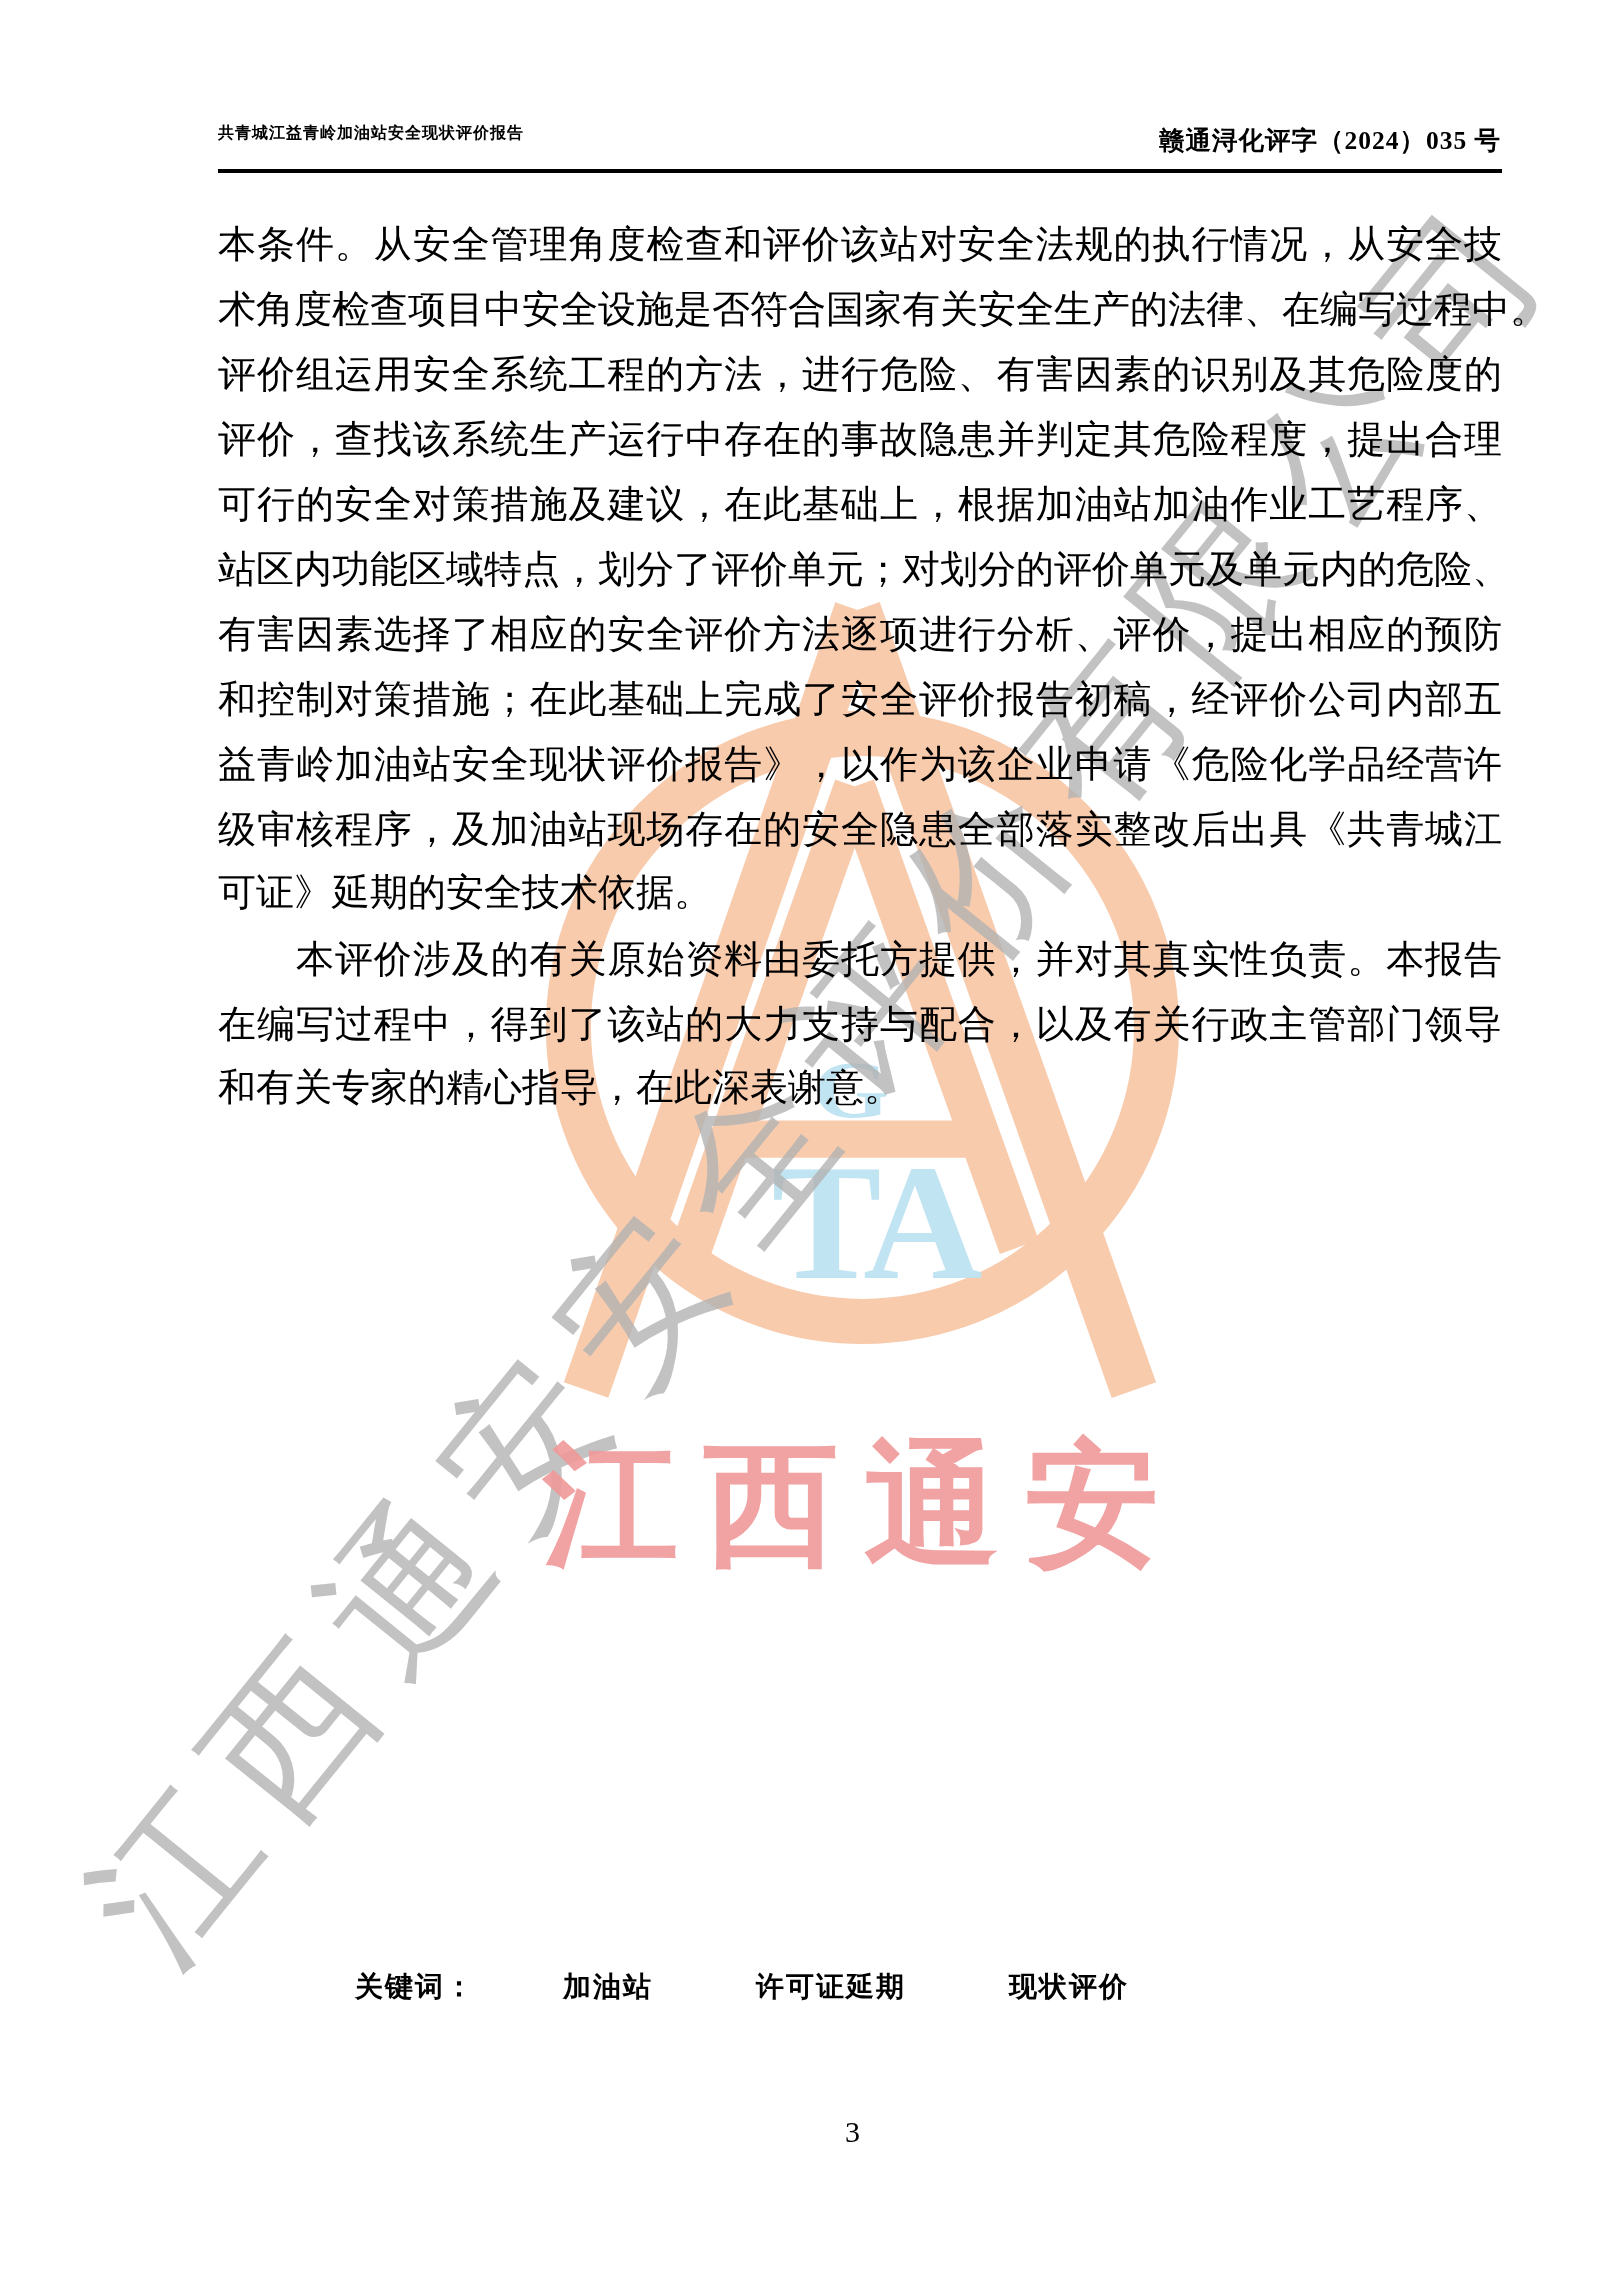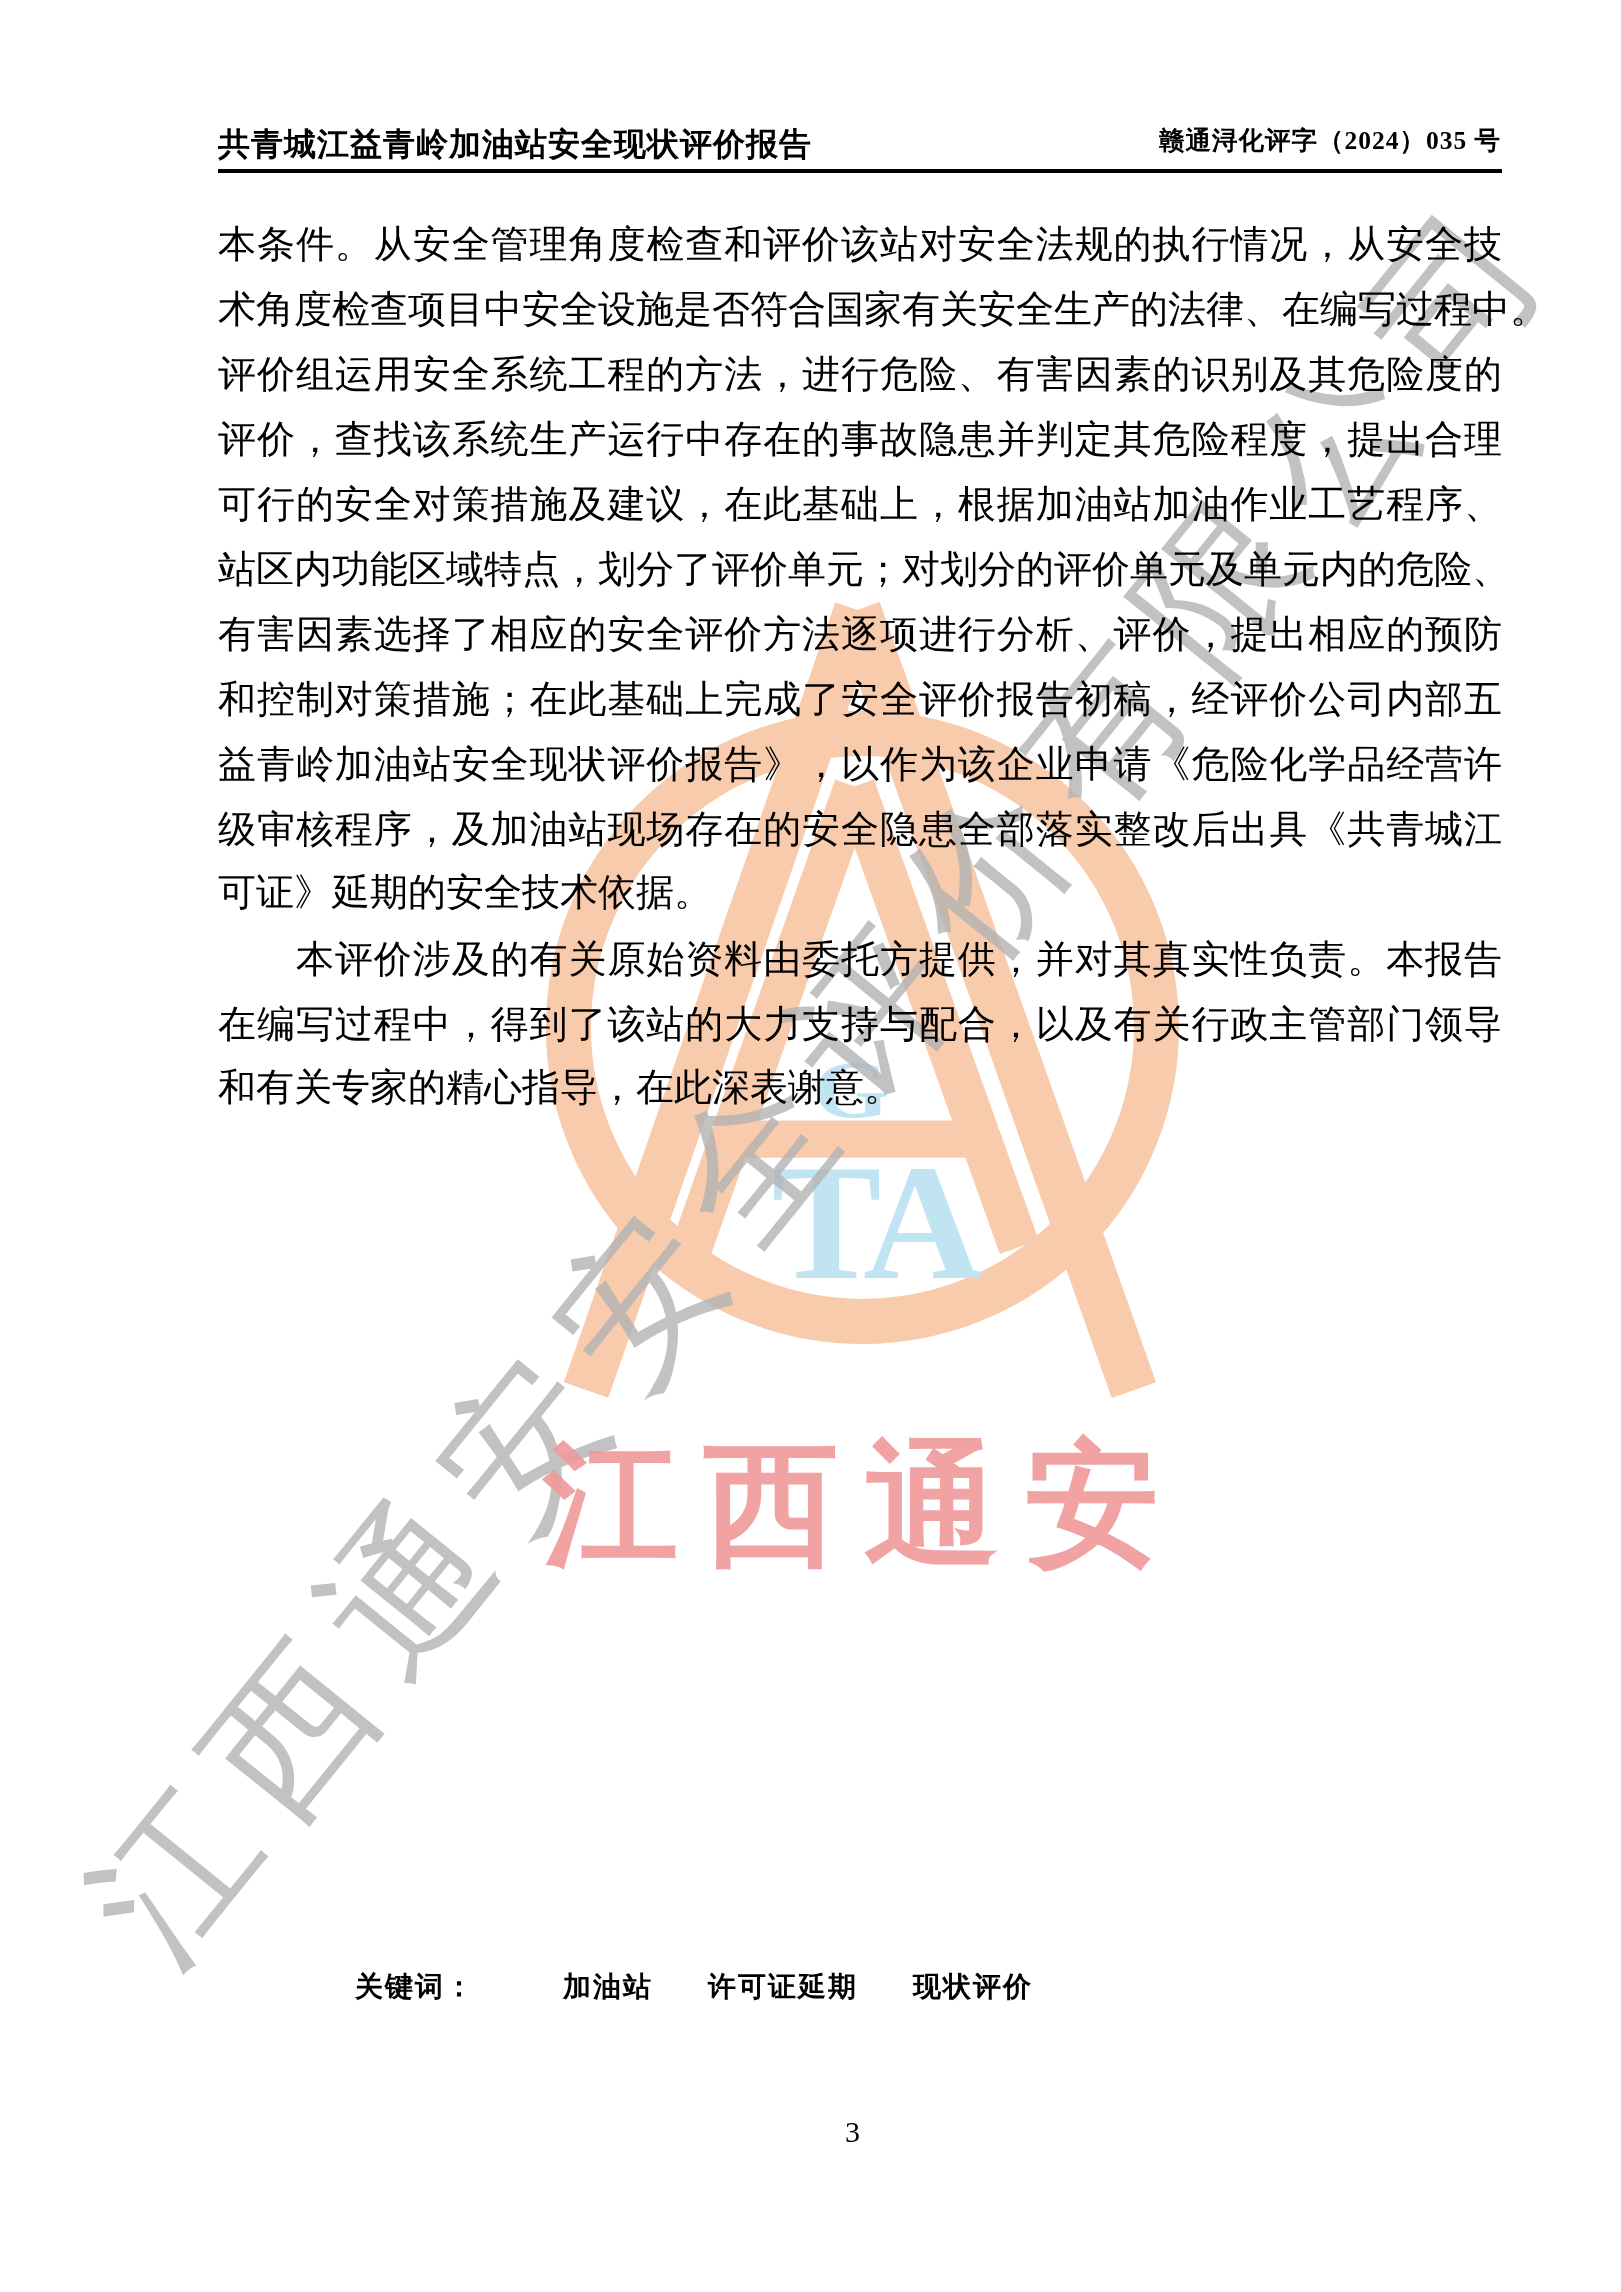--- a/index.html
+++ b/index.html
@@ -40,21 +40,21 @@
     transform:translate(-50%,-50%);
     white-space:nowrap;
     font-family:"Liberation Sans","DejaVu Sans",sans-serif;
     font-weight:bold;font-size:135px;letter-spacing:25.5px;
     color:#F09898;opacity:.9;
   }
   
   .content{position:absolute;inset:0;z-index:2;}
   .hdr-left{
     position:absolute;left:218px;top:123px;
-    font-size:32px;font-weight:bold;letter-spacing:1px;
+    font-size:16px;font-weight:bold;letter-spacing:1px;
   }
   .hdr-right{
     position:absolute;right:120px;top:123px;
     font-size:25.5px;font-weight:bold;letter-spacing:1px;
   }
   .hdr-rule{
     position:absolute;left:218px;top:169px;width:1284px;height:3.9px;
     background:#000;
   }
   .body-block{
@@ -67,21 +67,21 @@
   }
   .bl.last{text-align-last:left;font-family:Liberation Mono, monospace;}
   .bl.indent{padding-left:78px;}
   .kw-row{
     position:absolute;left:355px;top:1968px;
     display:flex;align-items:baseline;
     font-family:Liberation Mono, monospace;
     font-weight:bold;font-size:28px;letter-spacing:2px;
   }
   .kw-row .gap1{margin-left:88px;}
-  .kw-row .gap2{margin-left:55px;}
+  .kw-row .gap2{margin-left:103px;}
   .page-num{
     position:absolute;left:845px;top:2115px;
     font-size:30px;
   }
 </style>
 </head>
 <body>
 
 <div class="page">
 

